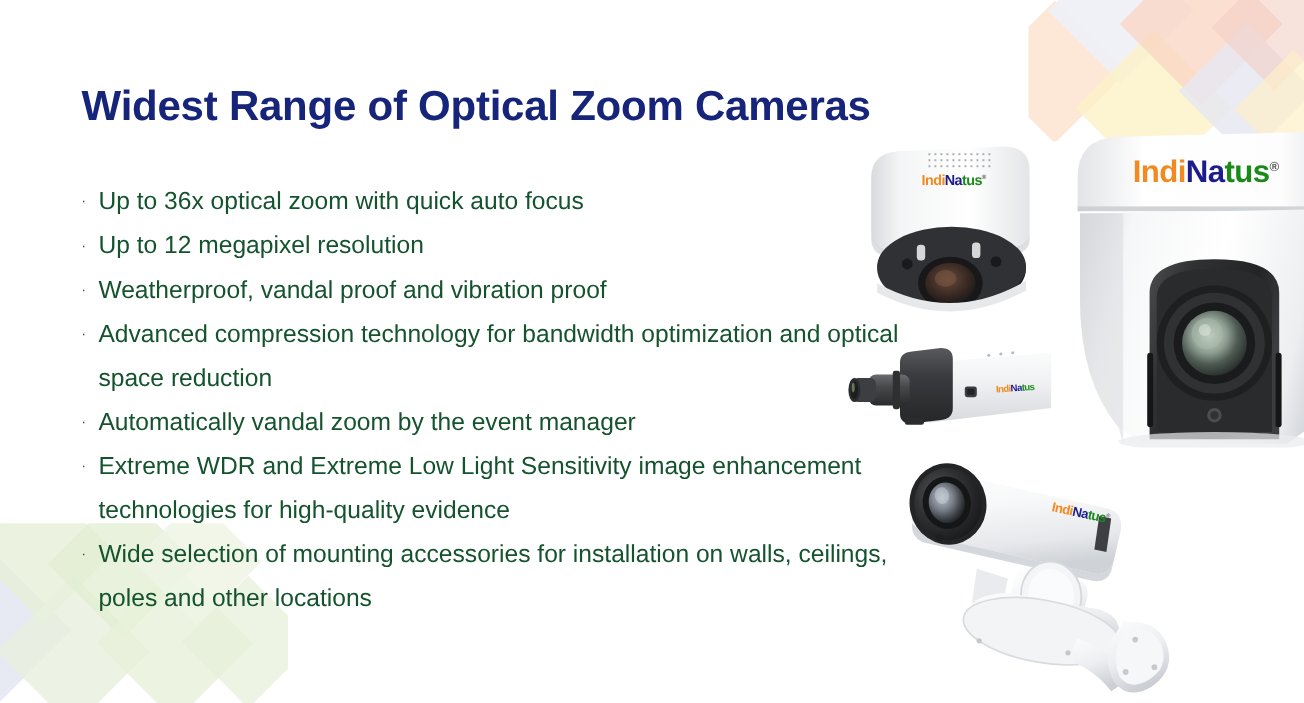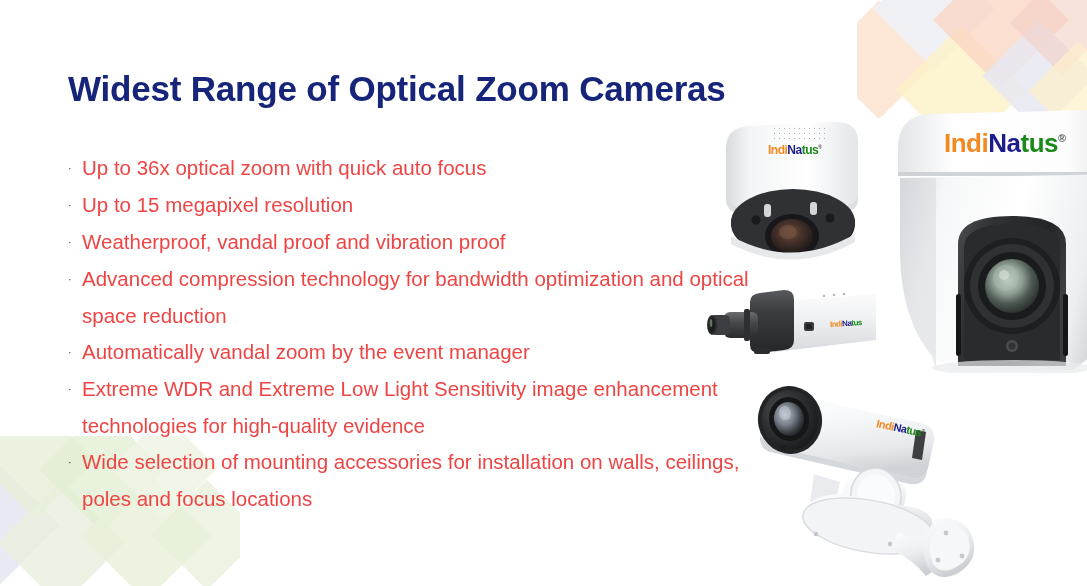--- a/index.html
+++ b/index.html
@@ -66,21 +66,21 @@
     font-size: 11px;
     line-height: 37px;
     color: #3a3a3a;
     text-align: left;
     padding-left: 4px;
     box-sizing: border-box;
   }
   .bullet-text {
     font-size: 20.5px;
     line-height: 36.5px;
-    color: #ef4444;
+    color: #14532d;
     flex: 1;
   }
 
   
   .cam {
     position: absolute;
   }
   .logo {
     font-weight: bold;
     font-family: "Liberation Sans", sans-serif;
@@ -122,21 +122,21 @@
 
   <div id="bullets">
 
     <div class="bullet-row">
       <span class="bullet-mark">·</span>
       <span class="bullet-text">Up to 36x optical zoom with quick auto focus</span>
     </div>
 
     <div class="bullet-row">
       <span class="bullet-mark">·</span>
-      <span class="bullet-text">Up to 15 megapixel resolution</span>
+      <span class="bullet-text">Up to 12 megapixel resolution</span>
     </div>
 
     <div class="bullet-row">
       <span class="bullet-mark">·</span>
       <span class="bullet-text">Weatherproof, vandal proof and vibration proof</span>
     </div>
 
     <div class="bullet-row">
       <span class="bullet-mark">·</span>
       <span class="bullet-text">Advanced compression technology for bandwidth optimization and optical space reduction</span>
@@ -147,21 +147,21 @@
       <span class="bullet-text">Automatically vandal zoom by the event manager</span>
     </div>
 
     <div class="bullet-row">
       <span class="bullet-mark">·</span>
       <span class="bullet-text">Extreme WDR and Extreme Low Light Sensitivity image enhancement technologies for high-quality evidence</span>
     </div>
 
     <div class="bullet-row">
       <span class="bullet-mark">·</span>
-      <span class="bullet-text">Wide selection of mounting accessories for installation on walls, ceilings, poles and focus locations</span>
+      <span class="bullet-text">Wide selection of mounting accessories for installation on walls, ceilings, poles and other locations</span>
     </div>
 
   </div>
 
   <div class="cam" style="left:718px; top:112px; width:160px; height:150px;">
     <svg width="160" height="150" viewBox="0 0 160 150">
       <defs>
         <linearGradient id="domeBody" x1="0" y1="0" x2="1" y2="0">
           <stop offset="0%" stop-color="#d8dade"></stop>
           <stop offset="18%" stop-color="#f4f5f6"></stop>

